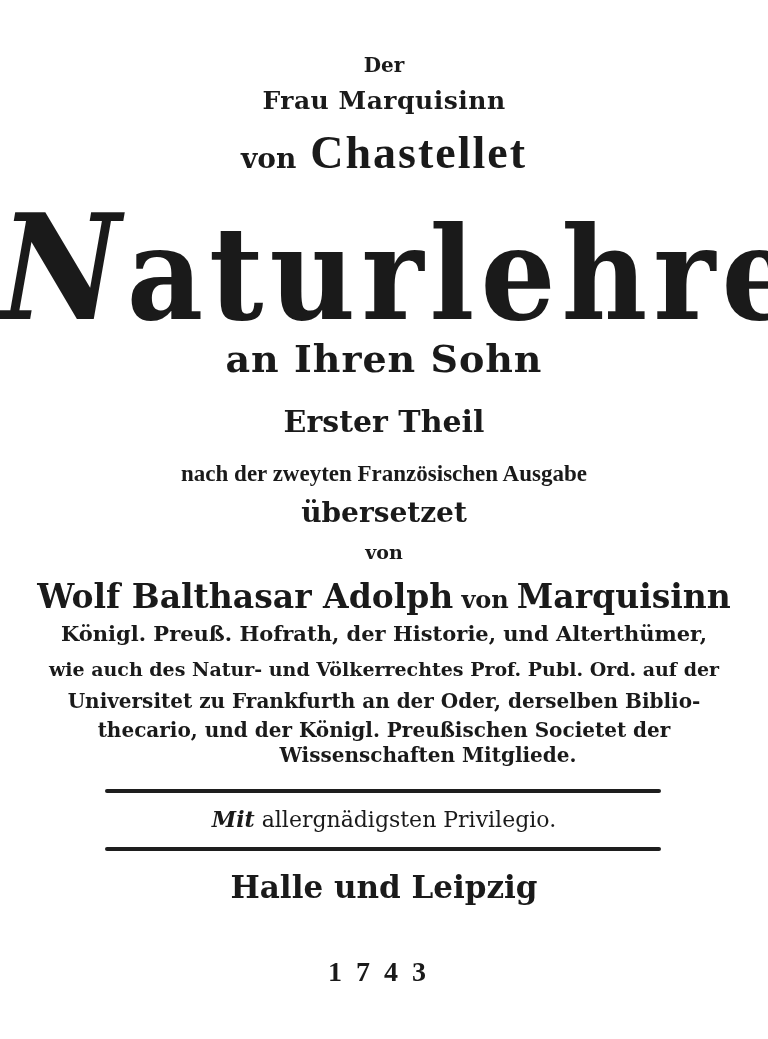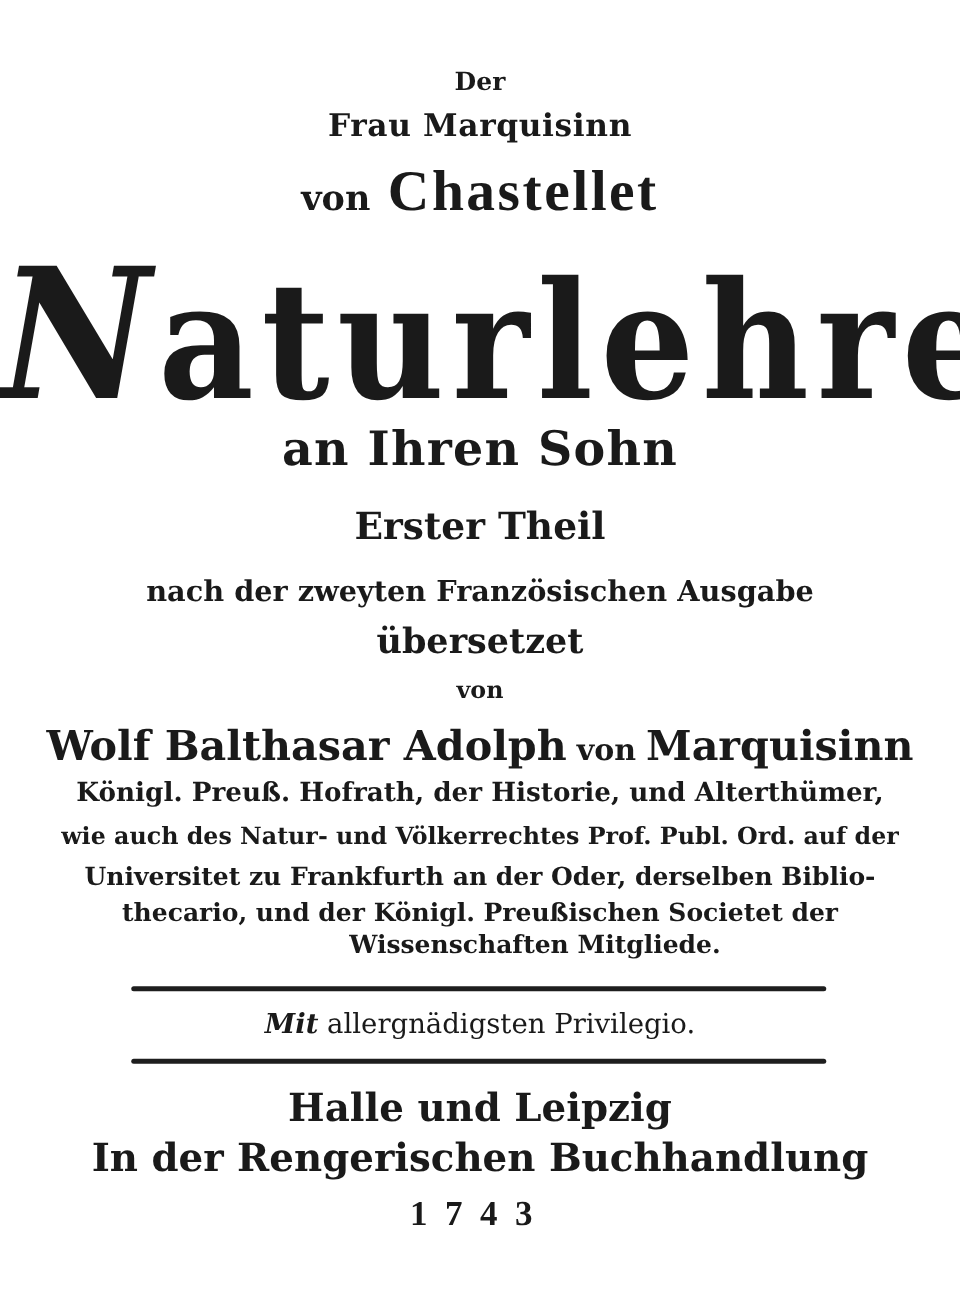--- a/index.html
+++ b/index.html
@@ -17,21 +17,21 @@
 
   #l-der { top: 55px; font-size: 20px; }
   #l-frau { top: 88px; font-size: 25px; letter-spacing: 0.5px; }
   #l-von-chast { top: 130px; }
   #l-von-chast .small { font-size: 28px; margin-right: 14px; }
   #l-von-chast .big { font-size: 46px; letter-spacing: 2px; font-family: "Liberation Serif", serif; text-align: center; }
   #l-title { top: 196px; font-size: 118px; letter-spacing: 6px; transform: scaleY(1.1); transform-origin: top center; }
   #l-title .initial { font-size: 132px; font-style: italic; }
   #l-sohn { top: 340px; font-size: 38px; letter-spacing: 1px; }
   #l-theil { top: 407px; font-size: 30px; }
-  #l-nach { top: 462px; font-size: 23px; }
+  #l-nach { top: 462px; font-size: 23px; font-family: Liberation Serif, serif; }
   #l-uber { top: 499px; font-size: 28px; }
   #l-von2 { top: 543px; font-size: 19px; }
   #l-author { top: 580px; font-size: 33px; }
   #l-author .von { font-size: 24px; margin: 0 8px; }
   #l-c1 { top: 623px; font-size: 21px; }
   #l-c2 { top: 660px; font-size: 19px; }
   #l-c3 { top: 691px; font-size: 20px; }
   #l-c4 { top: 720px; font-size: 20px; }
   #l-c5 { top: 745px; font-size: 20px; padding-left: 44px; }
   .rule {
@@ -78,16 +78,15 @@
   <div class="line blackletter" id="l-c4">thecario, und der Königl. Preußischen Societet der</div>
   <div class="line blackletter" id="l-c5">Wissenschaften Mitgliede.</div>
 
   <div class="rule" id="rule-top"></div>
   <div class="line" id="l-priv">
     <span class="mit blackletter">Mit</span><span> allergnädigsten Privilegio.</span>
   </div>
   <div class="rule" id="rule-bottom"></div>
 
   <div class="line blackletter" id="l-halle">Halle und Leipzig</div>
-  <div class="line blackletter" id="l-buch">In der Rengerischen Buchhandlung</div>
   <div class="line" id="l-year">1743</div>
 
 </div>
 
 </body></html>

